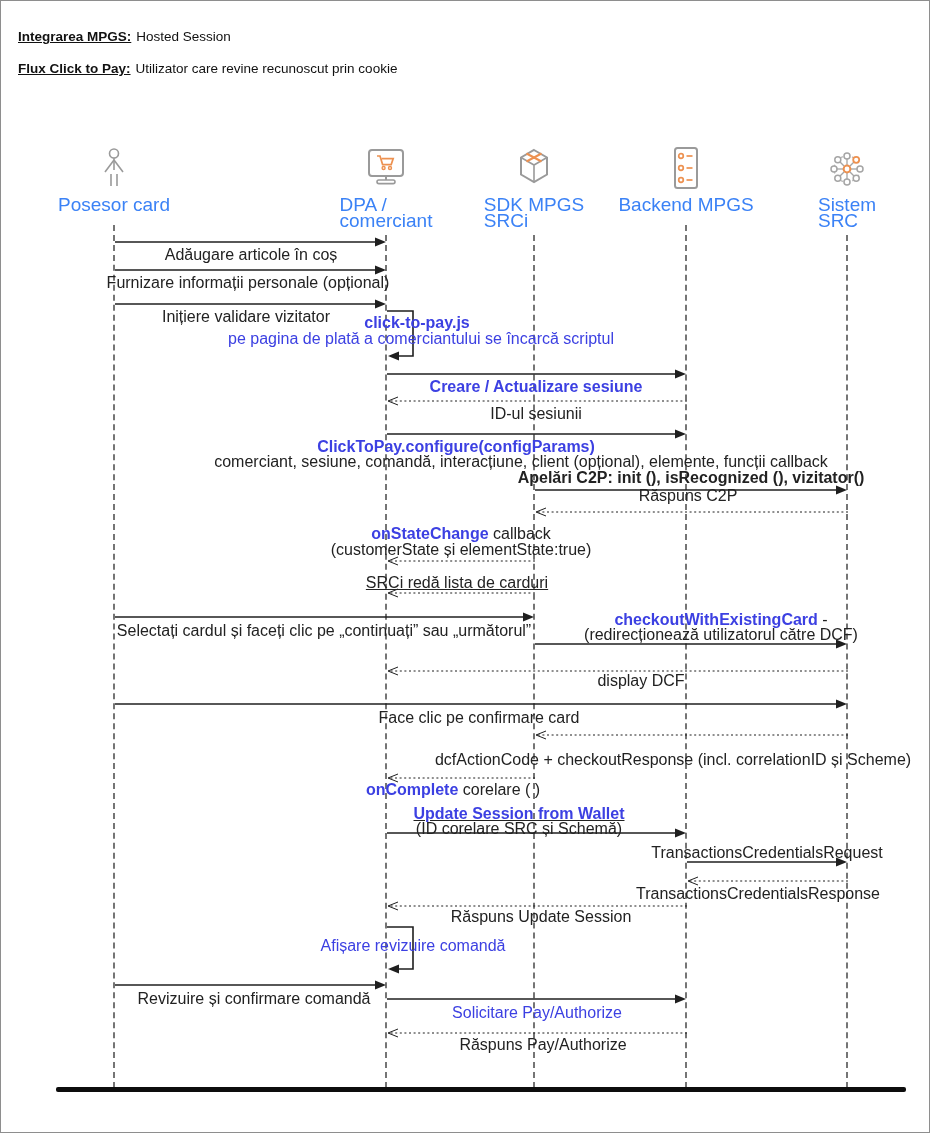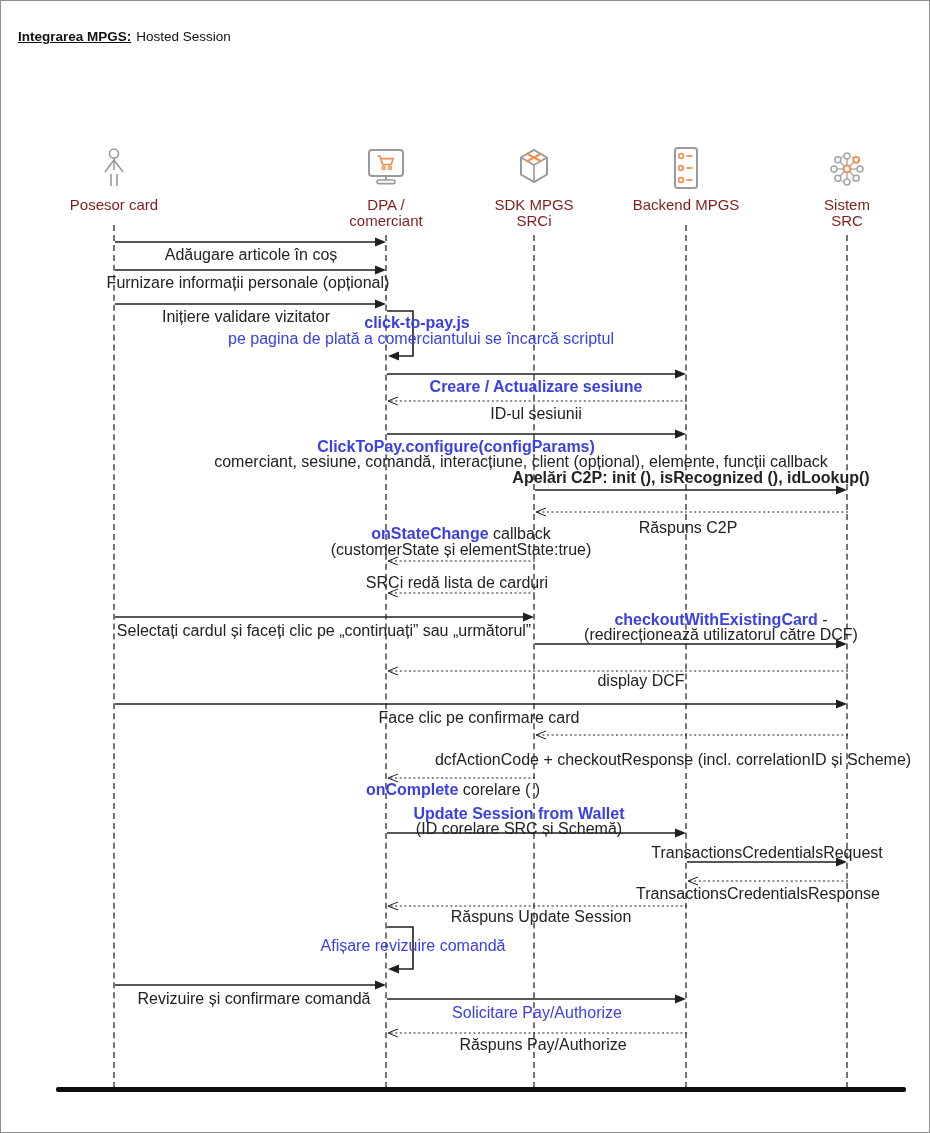--- a/index.html
+++ b/index.html
@@ -8,36 +8,39 @@
     border:1px solid #8e8e8e;overflow:hidden;
     font-family:"Liberation Sans",sans-serif;color:#222;
   }
   .hdr{position:absolute;left:17px;font-size:13.5px;color:#111;white-space:nowrap;}
   .hdr .hl{font-weight:700;text-decoration:underline;}
   .hdr .hv{margin-left:5px;}
   .lifeline{position:absolute;width:0;border-left:2px dashed #757575;}
   .actor-icon{position:absolute;width:44px;height:44px;}
   .actor-icon svg{display:block;}
   .actor-label{
-    position:absolute;transform:translateX(-50%);text-align:center;
-    font-size:15px;color:#7f1d1d;line-height:16px;white-space:nowrap;
+    position:absolute;transform:translateX(-50%);
+    font-size:19px;color:#3b82f6;line-height:16px;white-space:nowrap;
   }
   .msg-svg{position:absolute;overflow:visible;}
   .msg-label{
     position:absolute;transform:translateX(-50%);white-space:nowrap;
     font-size:16px;line-height:14px;color:#222;text-align:center;
   }
   #bottom-bar{position:absolute;background:#0d0d0d;border-radius:2px;}
 </style>
 </head>
 <body>
 
 <div id="page">
   <div class="hdr" style="top:28px;">
     <span class="hl">Integrarea MPGS:</span><span class="hv">Hosted Session</span>
+  </div>
+  <div class="hdr" style="top:60px;">
+    <span class="hl">Flux Click to Pay:</span><span class="hv">Utilizator care revine recunoscut prin cookie</span>
   </div>
   <div id="stage">
       <div class="lifeline" style="left: 112px; top: 224px; height: 863px;"></div>
       <div class="actor-icon" style="left: 91px; top: 146px;">
         <svg width="44" height="44" viewBox="0 0 40 44" fill="none" stroke="#9a9a9a" stroke-width="1.6">
    <circle cx="20" cy="6.5" r="4.5"></circle>
           <path d="M20 11 V23"></path>
           <path d="M20 13 L11 25 M20 13 L29 25"></path>
    <path d="M17 27 V39 M23 27 V39"></path>
         </svg>
@@ -154,37 +157,37 @@
       <svg width="302" height="14" class="msg-svg" style="left: 385px; top: 426px;">
         <line x1="1" x2="291" y1="7" y2="7" stroke="#1f1f1f" stroke-width="1.6"></line>
         <polygon points="300,7 289,2.5 289,11.5" fill="#1f1f1f"></polygon>
       </svg>
       <div class="msg-label" style="left: 455px; top: 439px; text-align: right;"><span style="color: rgb(60, 64, 226); font-weight: 700;">ClickToPay.configure(configParams)</span></div>
       <div class="msg-label" style="left: 520px; top: 454px;"><span>comerciant, sesiune, comandă, interacțiune, client (opțional), elemente, funcții callback</span></div>
       <svg width="315" height="14" class="msg-svg" style="left: 533px; top: 482px;">
         <line x1="1" x2="304" y1="7" y2="7" stroke="#1f1f1f" stroke-width="1.6"></line>
         <polygon points="313,7 302,2.5 302,11.5" fill="#1f1f1f"></polygon>
       </svg>
-      <div class="msg-label" style="left: 690px; top: 470px;"><span style="font-weight: 700;">Apelări C2P: init (), isRecognized (), idLookup()</span></div>
+      <div class="msg-label" style="left: 690px; top: 470px;"><span style="font-weight: 700;">Apelări C2P: init (), isRecognized (), vizitator()</span></div>
       <svg width="315" height="14" class="msg-svg" style="left: 533px; top: 504px;">
         <line x1="314" x2="2" y1="7" y2="7" stroke="#1f1f1f" stroke-width="1" stroke-dasharray="2,2.6"></line>
         <polyline points="12,3 2,7 12,11" fill="none" stroke="#1f1f1f" stroke-width="1"></polyline>
       </svg>
-      <div class="msg-label" style="left: 687px; top: 520px;"><span>Răspuns C2P</span></div>
+      <div class="msg-label" style="left: 687px; top: 488px;"><span>Răspuns C2P</span></div>
       <svg width="150" height="14" class="msg-svg" style="left: 385px; top: 553px;">
         <line x1="149" x2="2" y1="7" y2="7" stroke="#1f1f1f" stroke-width="1" stroke-dasharray="2,2.6"></line>
         <polyline points="12,3 2,7 12,11" fill="none" stroke="#1f1f1f" stroke-width="1"></polyline>
       </svg>
       <div class="msg-label" style="left: 460px; top: 526px;"><span style="color: rgb(60, 64, 226); font-weight: 700;">onStateChange</span><span> callback</span></div>
       <div class="msg-label" style="left: 460px; top: 542px;"><span>(customerState și elementState:true)</span></div>
       <svg width="150" height="14" class="msg-svg" style="left: 385px; top: 585px;">
         <line x1="149" x2="2" y1="7" y2="7" stroke="#1f1f1f" stroke-width="1" stroke-dasharray="2,2.6"></line>
         <polyline points="12,3 2,7 12,11" fill="none" stroke="#1f1f1f" stroke-width="1"></polyline>
       </svg>
-      <div class="msg-label" style="left: 456px; top: 575px;"><span>SRCi redă lista de carduri</span></div>
+      <div class="msg-label" style="left: 456px; top: 575px; text-decoration: underline;"><span>SRCi redă lista de carduri</span></div>
       <svg width="422" height="14" class="msg-svg" style="left: 113px; top: 609px;">
         <line x1="1" x2="411" y1="7" y2="7" stroke="#1f1f1f" stroke-width="1.6"></line>
         <polygon points="420,7 409,2.5 409,11.5" fill="#1f1f1f"></polygon>
       </svg>
       <div class="msg-label" style="left: 323px; top: 623px;"><span>Selectați cardul și faceți clic pe „continuați” sau „următorul”</span></div>
       <svg width="315" height="14" class="msg-svg" style="left: 533px; top: 636px;">
         <line x1="1" x2="304" y1="7" y2="7" stroke="#1f1f1f" stroke-width="1.6"></line>
         <polygon points="313,7 302,2.5 302,11.5" fill="#1f1f1f"></polygon>
       </svg>
       <div class="msg-label" style="left: 720px; top: 612px;"><span style="color: rgb(60, 64, 226); font-weight: 700;">checkoutWithExistingCard</span><span> -</span></div>
@@ -206,21 +209,21 @@
       <div class="msg-label" style="left: 672px; top: 752px;"><span>dcfActionCode + checkoutResponse (incl. correlationID și Scheme)</span></div>
       <svg width="150" height="14" class="msg-svg" style="left: 385px; top: 770px;">
         <line x1="149" x2="2" y1="7" y2="7" stroke="#1f1f1f" stroke-width="1" stroke-dasharray="2,2.6"></line>
         <polyline points="12,3 2,7 12,11" fill="none" stroke="#1f1f1f" stroke-width="1"></polyline>
       </svg>
       <div class="msg-label" style="left: 452px; top: 782px;"><span style="color: rgb(60, 64, 226); font-weight: 700;">onComplete</span><span> corelare ( )</span></div>
       <svg width="302" height="14" class="msg-svg" style="left: 385px; top: 825px;">
         <line x1="1" x2="291" y1="7" y2="7" stroke="#1f1f1f" stroke-width="1.6"></line>
         <polygon points="300,7 289,2.5 289,11.5" fill="#1f1f1f"></polygon>
       </svg>
-      <div class="msg-label" style="left: 518px; top: 806px;"><span style="color: rgb(60, 64, 226); font-weight: 700;">Update Session from Wallet</span></div>
+      <div class="msg-label" style="left: 518px; top: 806px; text-decoration: underline;"><span style="color: rgb(60, 64, 226); font-weight: 700;">Update Session from Wallet</span></div>
       <div class="msg-label" style="left: 518px; top: 821px;"><span>(ID corelare SRC și Schemă)</span></div>
       <svg width="163" height="14" class="msg-svg" style="left: 685px; top: 854px;">
         <line x1="1" x2="152" y1="7" y2="7" stroke="#1f1f1f" stroke-width="1.6"></line>
         <polygon points="161,7 150,2.5 150,11.5" fill="#1f1f1f"></polygon>
       </svg>
       <div class="msg-label" style="left: 766px; top: 845px;"><span>TransactionsCredentialsRequest</span></div>
       <svg width="163" height="14" class="msg-svg" style="left: 685px; top: 873px;">
         <line x1="162" x2="2" y1="7" y2="7" stroke="#1f1f1f" stroke-width="1" stroke-dasharray="2,2.6"></line>
         <polyline points="12,3 2,7 12,11" fill="none" stroke="#1f1f1f" stroke-width="1"></polyline>
       </svg>

